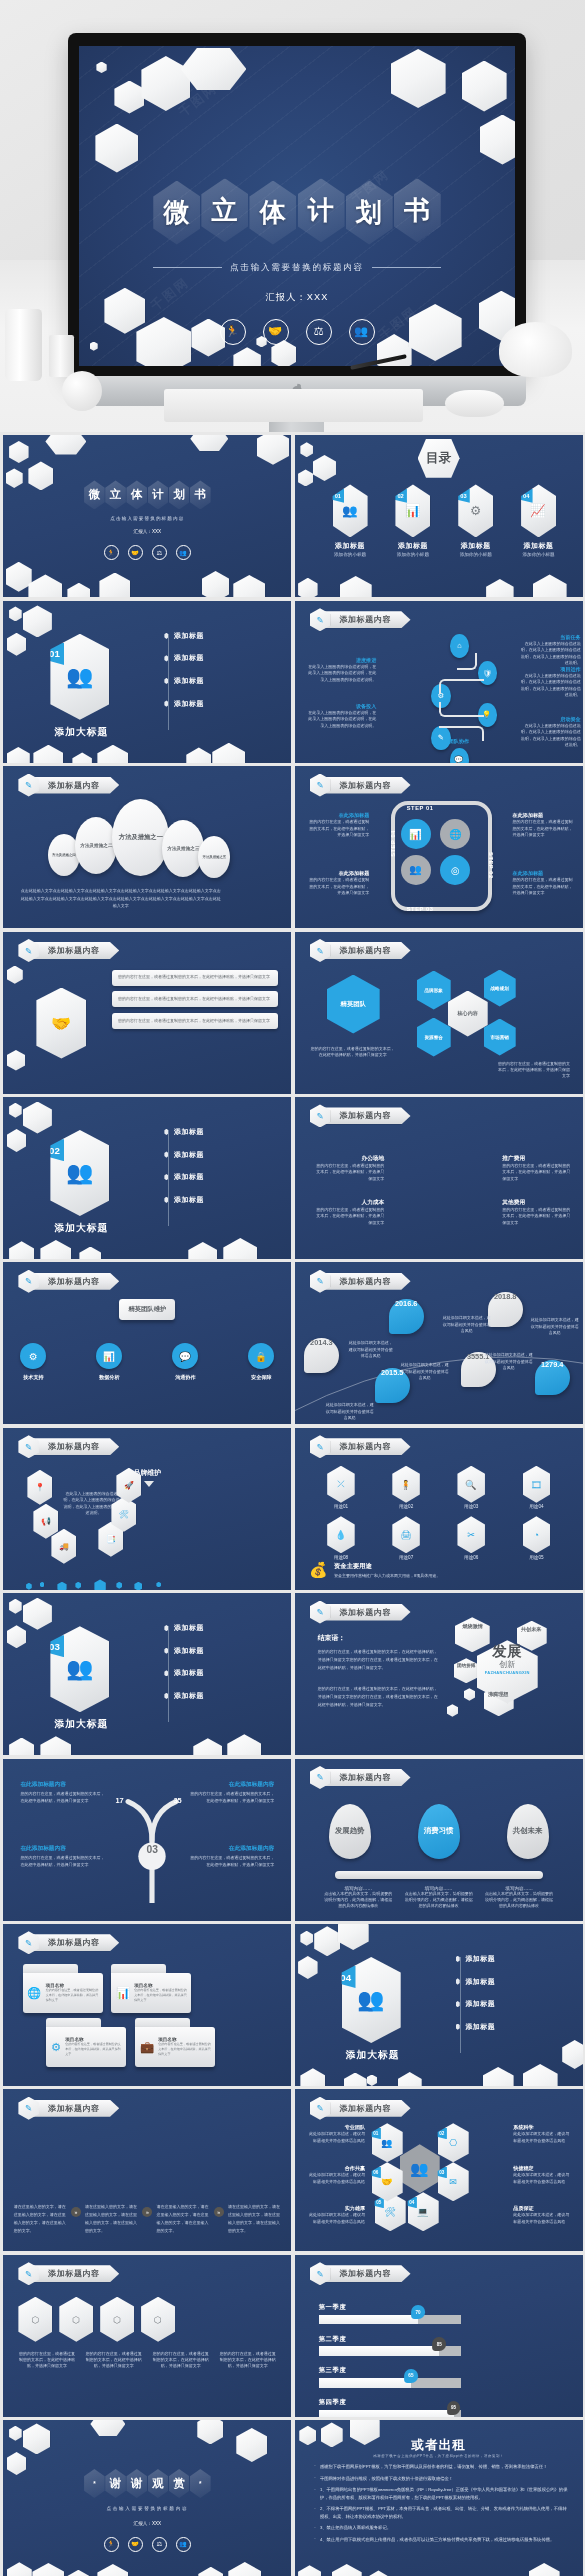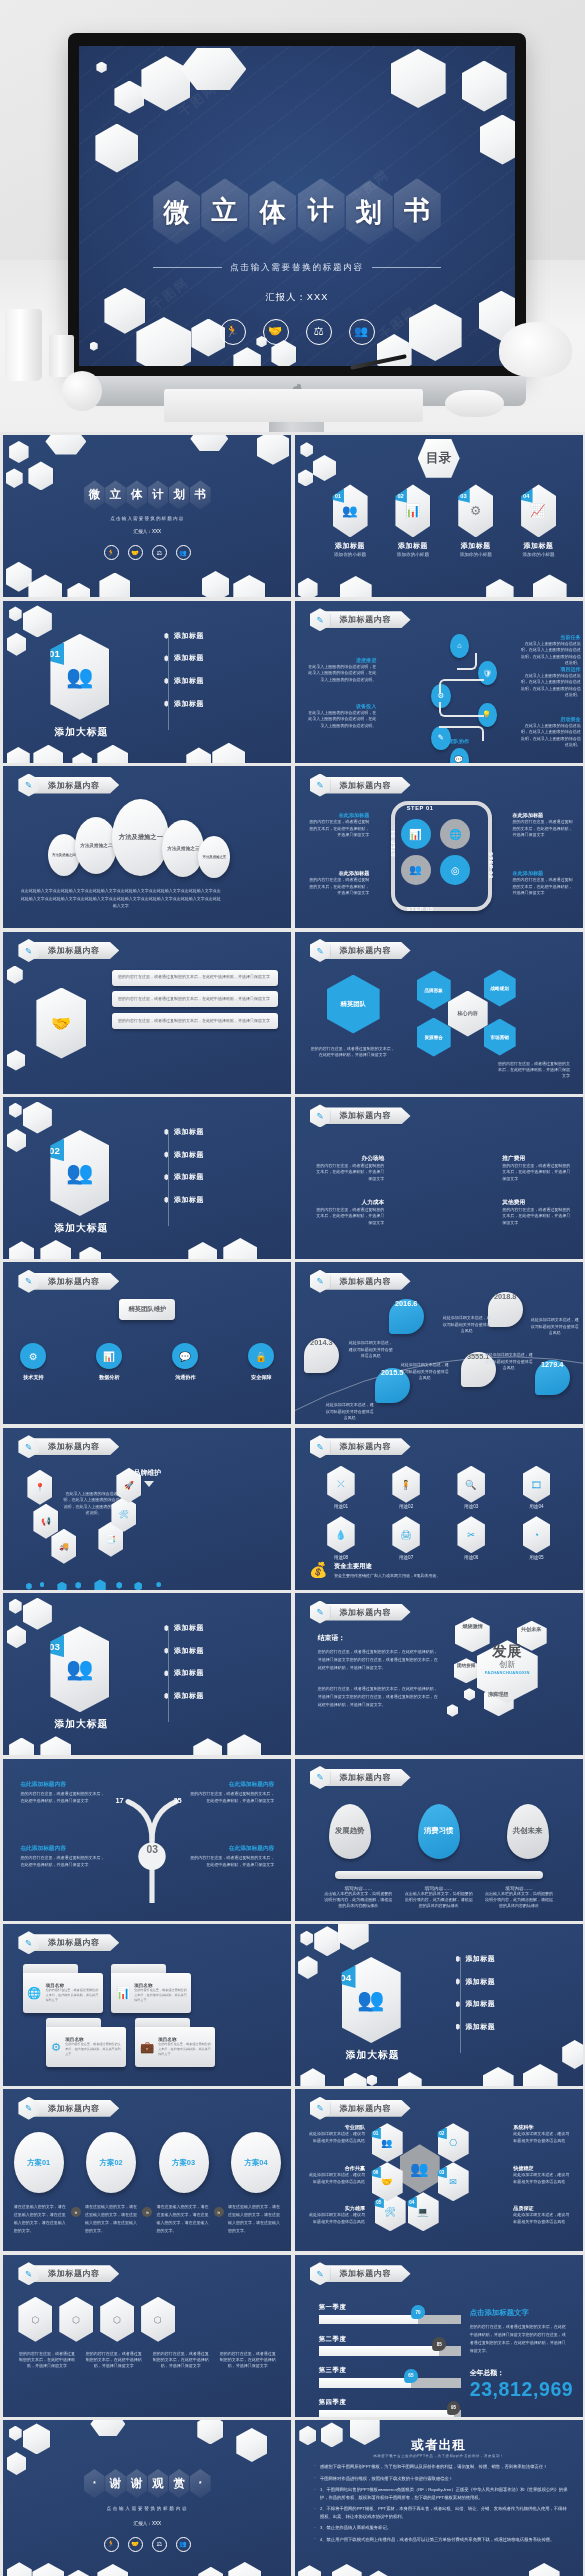--- a/index.html
+++ b/index.html
@@ -1087,34 +1087,20 @@
 
   <div class="slide">
     <div class="plaque">
       <div class="plaque-hex">
           <i>✎</i>
         </div>
       <div class="plaque-bar">
           <span>添加标题内容</span>
         </div>
     </div>
-    <div style="position:absolute;left:10.3px;right:10.3px;top:43px;display:flex;justify-content:space-between;align-items:center">
-      <div class="ellipse" style="width:50px;height:61px;color:#2aa6e3;font-size:7.4px">
-          <span>方案01</span>
-        </div>
-      <div class="ellipse" style="width:50px;height:61px;color:#2aa6e3;font-size:7.4px">
-          <span>方案02</span>
-        </div>
-      <div class="ellipse" style="width:50px;height:61px;color:#2aa6e3;font-size:7.4px">
-          <span>方案03</span>
-        </div>
-      <div class="ellipse" style="width:50px;height:61px;color:#2aa6e3;font-size:7.4px">
-          <span>方案04</span>
-        </div>
-    </div>
     <div style="position:absolute;left:10.3px;right:10.3px;top:114px;display:flex;justify-content:space-between;align-items:flex-start">
       <div class="cn" style="width:53px;line-height:2">请在这里输入您的文字，请在这里输入您的文字，请在这里输入您的文字，请在这里输入您的文字。</div>
       <div style="width:10.3px;height:10.3px;border-radius:50%;background:#595651;color:#fff;font-size:5.1px;display:flex;align-items:center;justify-content:center;margin-top:3.4px">»</div>
       <div class="cn" style="width:53px;line-height:2">请在这里输入您的文字，请在这里输入您的文字，请在这里输入您的文字，请在这里输入您的文字。</div>
       <div style="width:10.3px;height:10.3px;border-radius:50%;background:#595651;color:#fff;font-size:5.1px;display:flex;align-items:center;justify-content:center;margin-top:3.4px">»</div>
       <div class="cn" style="width:53px;line-height:2">请在这里输入您的文字，请在这里输入您的文字，请在这里输入您的文字，请在这里输入您的文字。</div>
       <div style="width:10.3px;height:10.3px;border-radius:50%;background:#595651;color:#fff;font-size:5.1px;display:flex;align-items:center;justify-content:center;margin-top:3.4px">»</div>
       <div class="cn" style="width:53px;line-height:2">请在这里输入您的文字，请在这里输入您的文字，请在这里输入您的文字，请在这里输入您的文字。</div>
     </div>
   </div>
@@ -1230,26 +1216,20 @@
       </div>
       <div>
         <div class="bar-label">第四季度</div>
         <div class="bar-track">
           <div class="bar-fill" style="width:95%"></div>
           <div class="bar-knob dark" style="left:95%">
               <span>95</span>
             </div>
         </div>
       </div>
-    </div>
-    <div style="position:absolute;left:175px;top:53px;right:13.7px">
-      <div style="color:#2aa6e3;font-size:7.4px;font-weight:bold">点击添加标题文字</div>
-      <div class="cn" style="margin-top:5.7px;line-height:2">您的内容打在这里，或者通过复制您的文本后，在此框中选择粘贴，并选择只保留文字您的内容打在这里，或者通过复制您的文本后，在此框中选择粘贴，并选择只保留文字。</div>
-      <div style="color:#fff;font-size:6.9px;font-weight:bold;margin-top:12.6px">全年总额：</div>
-      <div class="big-num">23,812,969</div>
     </div>
   </div>
 
   <div class="slide">
     <div class="hex" style="left:5.7px;top:5.7px;width:12.6px;height:15px"></div>
     <div class="hex" style="left:19.5px;top:3.4px;width:27.5px;height:31px"></div>
     <div class="hex" style="left:3.4px;top:32px;width:19.5px;height:23px"></div>
     <div class="hex flat" style="left:87px;top:-8px;width:35px;height:24px"></div>
     <div class="hex" style="right:68px;top:-5.7px;width:26px;height:30px"></div>
     <div class="hex" style="right:24px;top:8px;width:31px;height:34px"></div>

